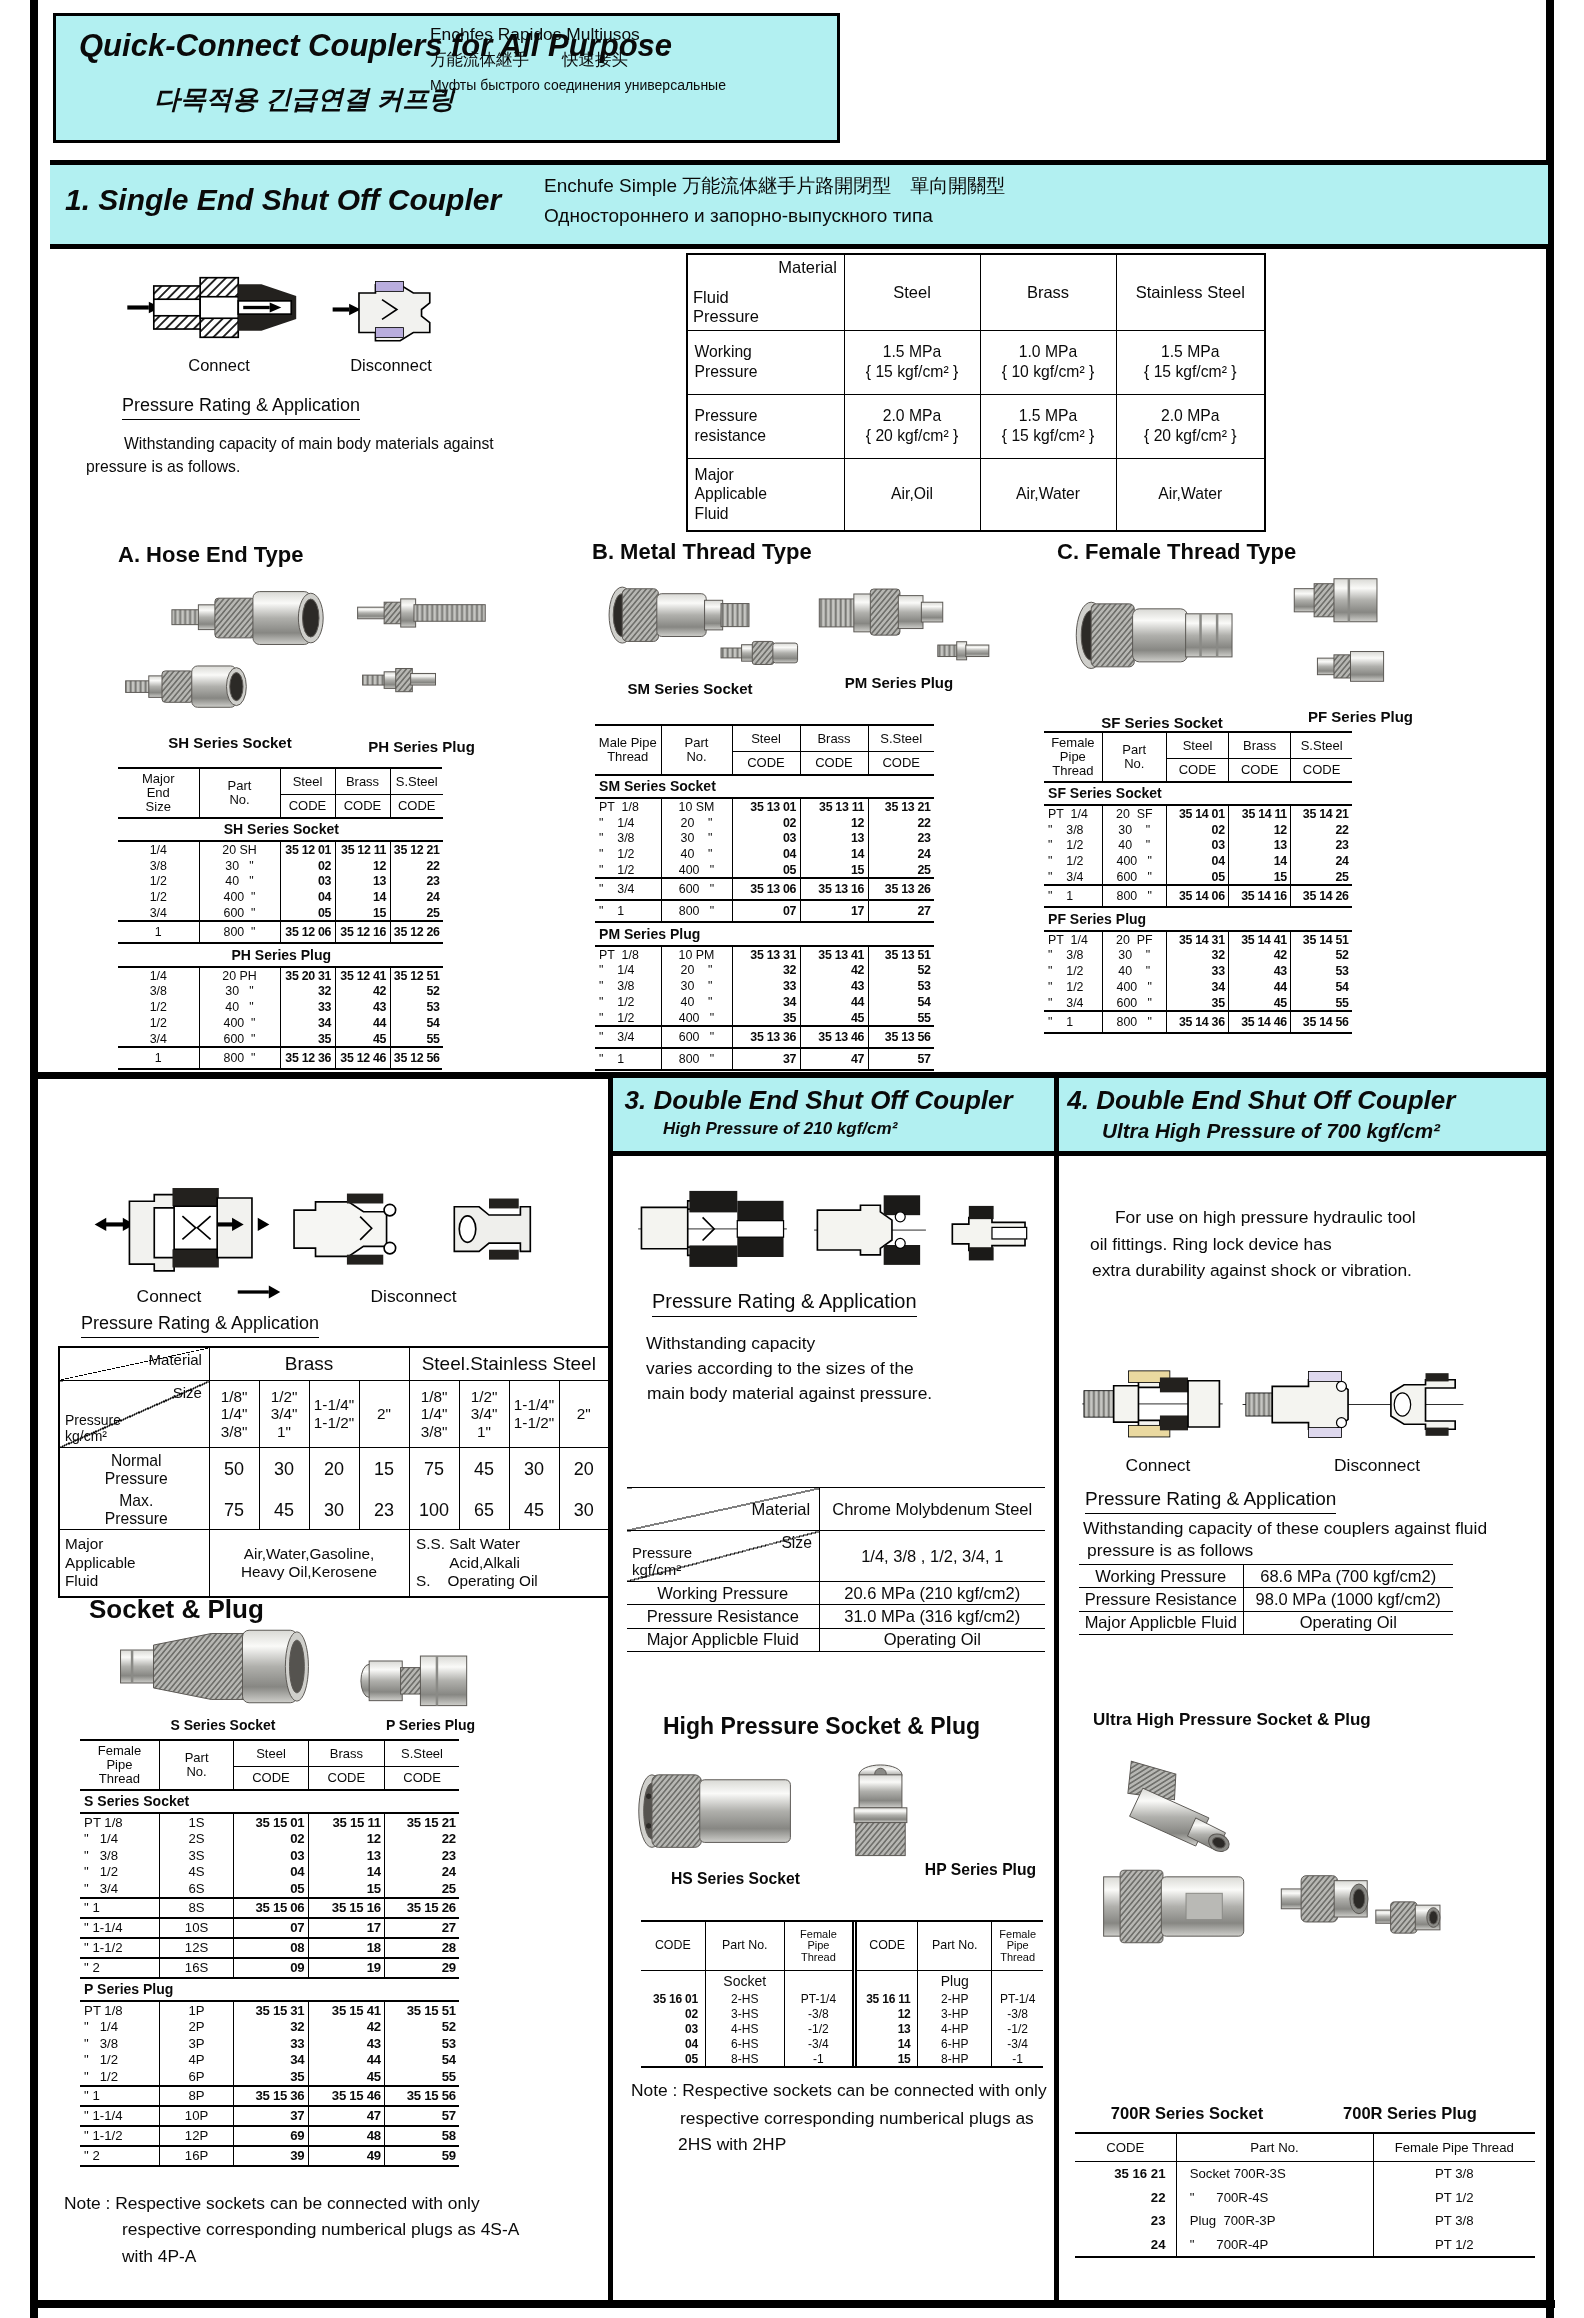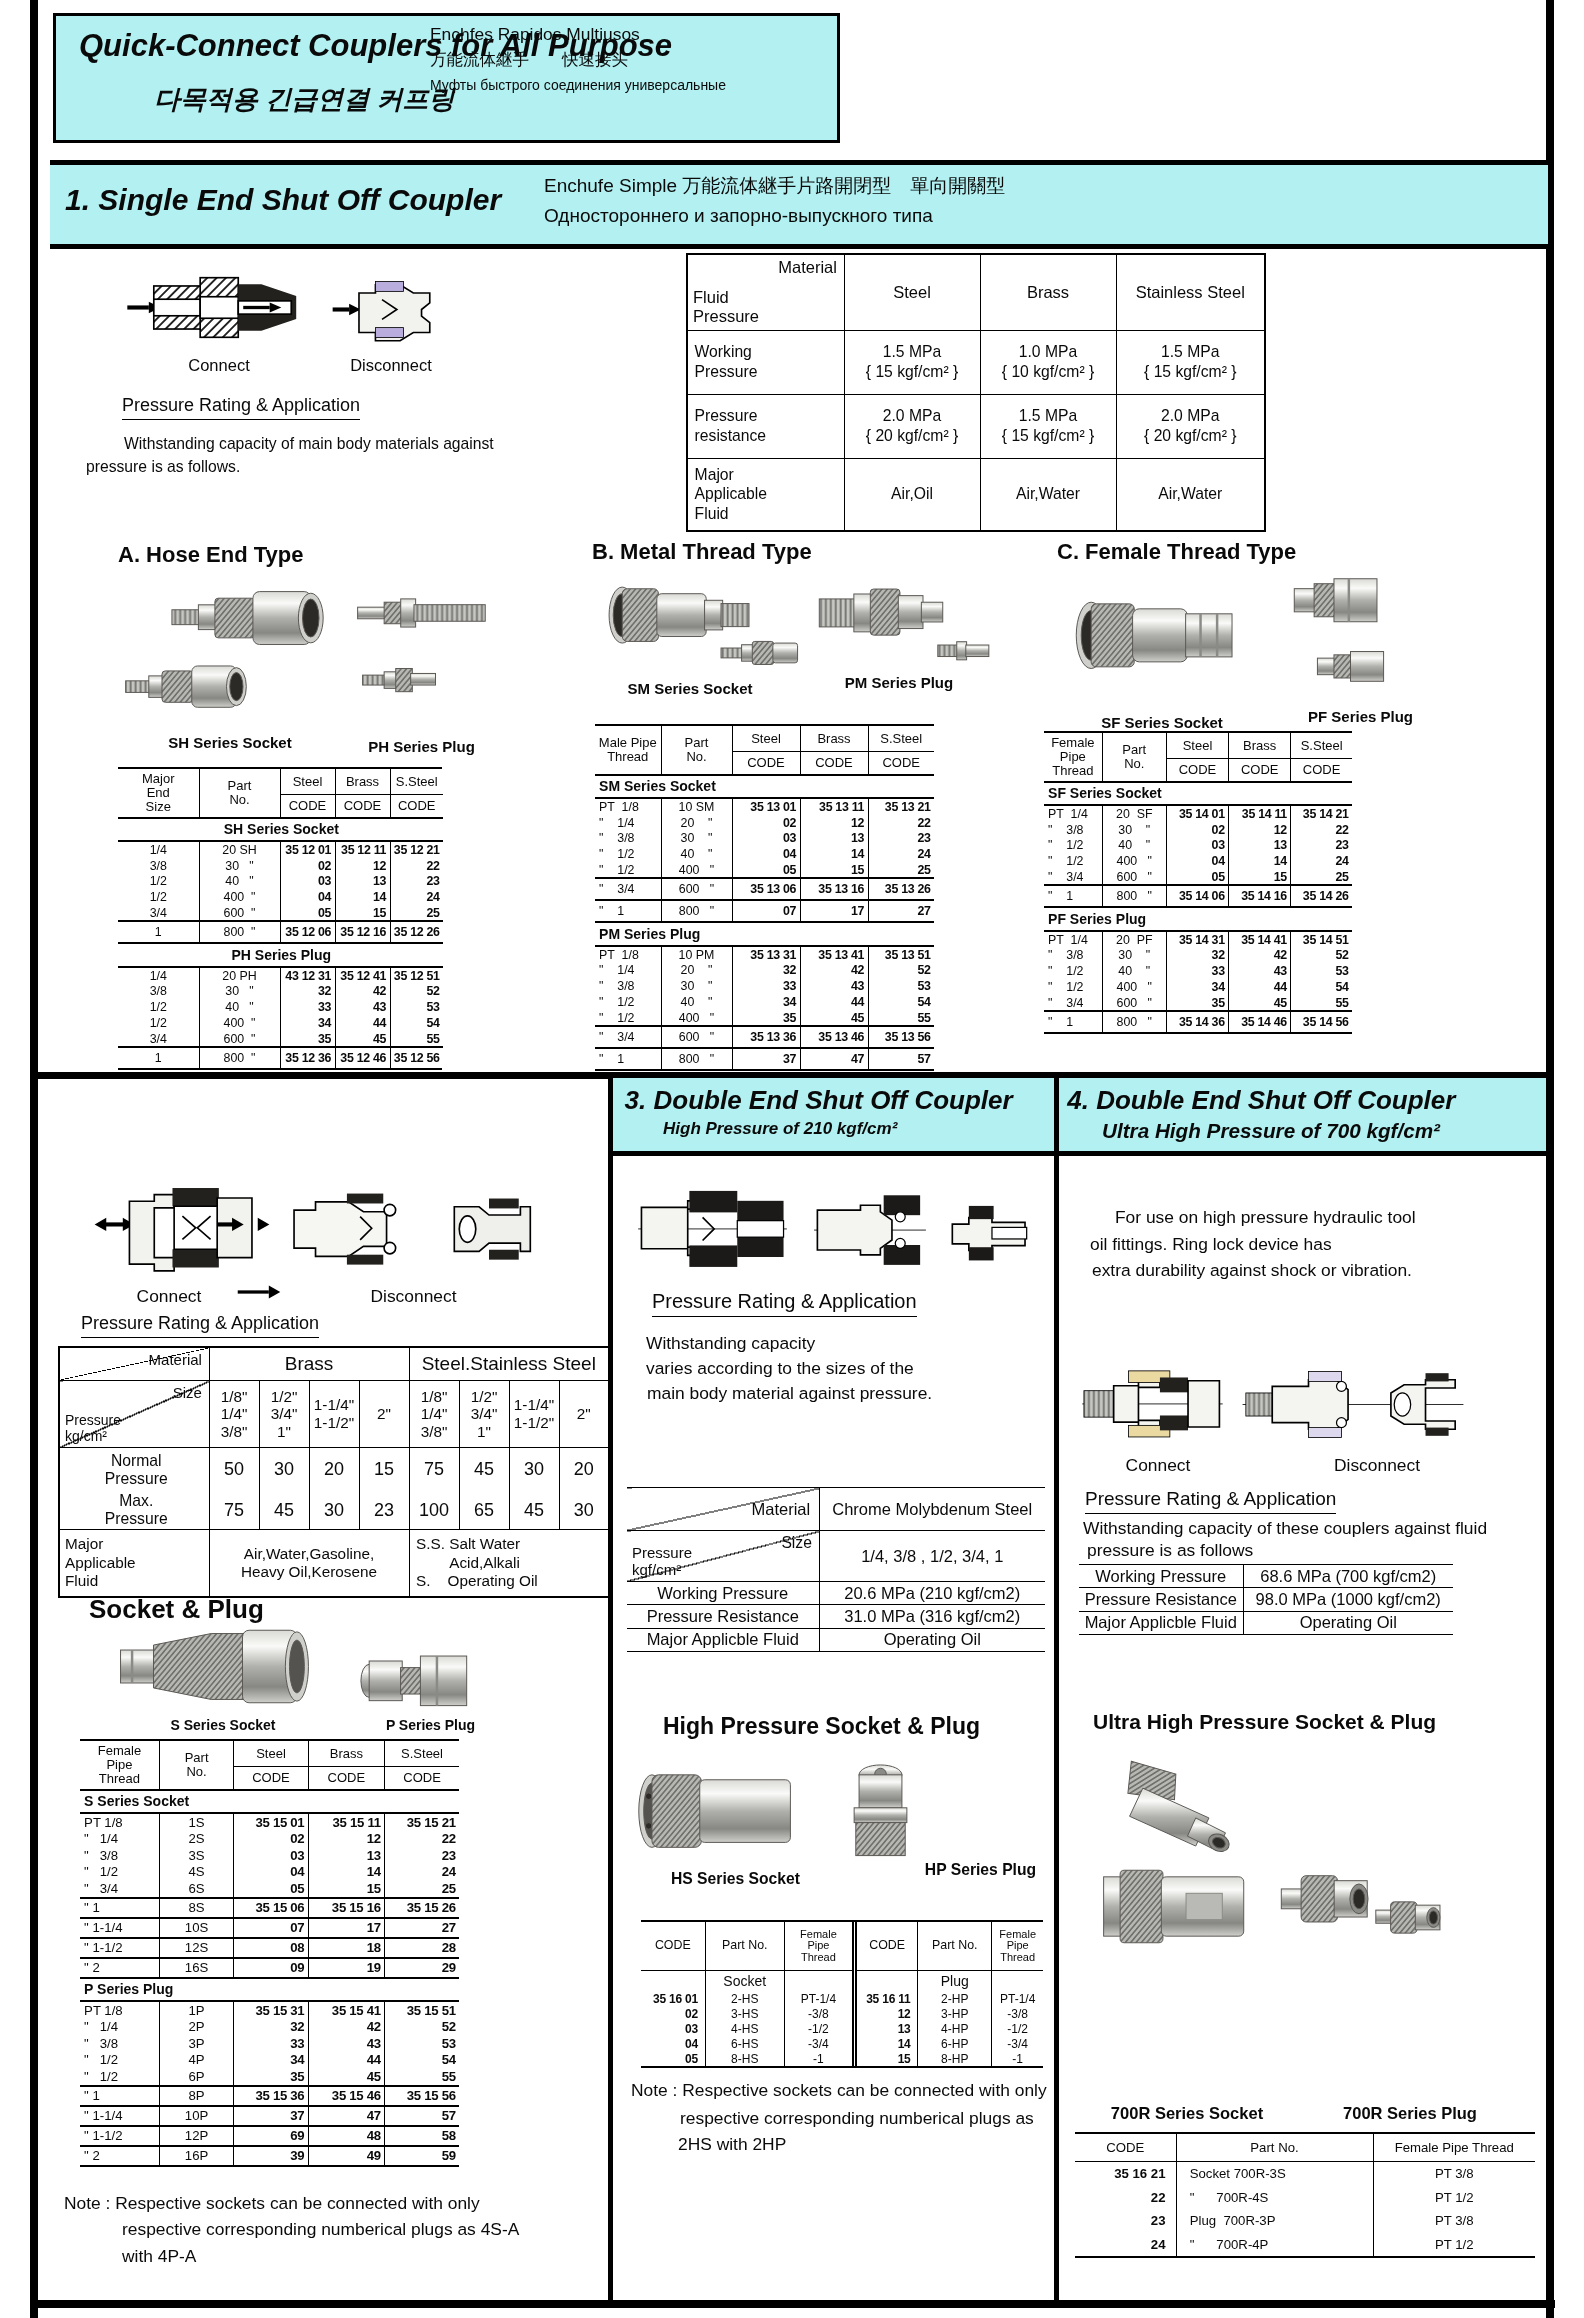--- a/index.html
+++ b/index.html
@@ -315,21 +315,21 @@
         </tbody>
       <tbody class="gt">
           <tr>
             <td colspan="5">PH Series Plug</td>
           </tr>
         </tbody>
       <tbody class="rows">
           <tr>
             <td>1/4</td>
             <td>20 PH</td>
-            <td>43 12 31</td>
+            <td>35 20 31</td>
             <td>35 12 41</td>
             <td>35 12 51</td>
           </tr>
           <tr>
             <td>3/8</td>
             <td>30   "</td>
             <td>32</td>
             <td>42</td>
             <td>52</td>
           </tr>
@@ -1238,21 +1238,21 @@
           <td>Pressure Resistance</td>
           <td>98.0 MPa (1000 kgf/cm2)</td>
         </tr>
         <tr>
           <td>Major Applicble Fluid</td>
           <td>Operating Oil</td>
         </tr>
       </tbody>
   </table>
 
-  <div class="abs b" style="left:1093px;top:1710px;font-size:21px">Ultra High Pressure Socket &amp; Plug</div>
+  <div class="abs b" style="left:1093px;top:1710px;font-size:17px">Ultra High Pressure Socket &amp; Plug</div>
   <svg class="abs" style="left:1118px;top:1760px" width="124" height="101" viewBox="0 0 150 122">
     <g stroke="#5b5854" stroke-width="1.2">
       <path d="M10,10 l56,-2 l8,30 l-56,10 z" fill="url(#kn)" transform="rotate(18 40 25)"></path>
       <path d="M30,34 L110,70 l-16,34 L14,68 z" fill="url(#gm)"></path>
       <path d="M94,70 l36,18 l-10,22 l-36,-18 z" fill="url(#gm)"></path>
       <ellipse cx="122" cy="100" rx="13" ry="10" fill="#8a8a86" transform="rotate(26 122 100)"></ellipse>
       <ellipse cx="122" cy="100" rx="8" ry="6" fill="#2c2a27" transform="rotate(26 122 100)"></ellipse>
     </g>
   </svg>
   <svg class="abs" style="left:1100px;top:1862px" width="149" height="89" viewBox="0 0 180 108">

